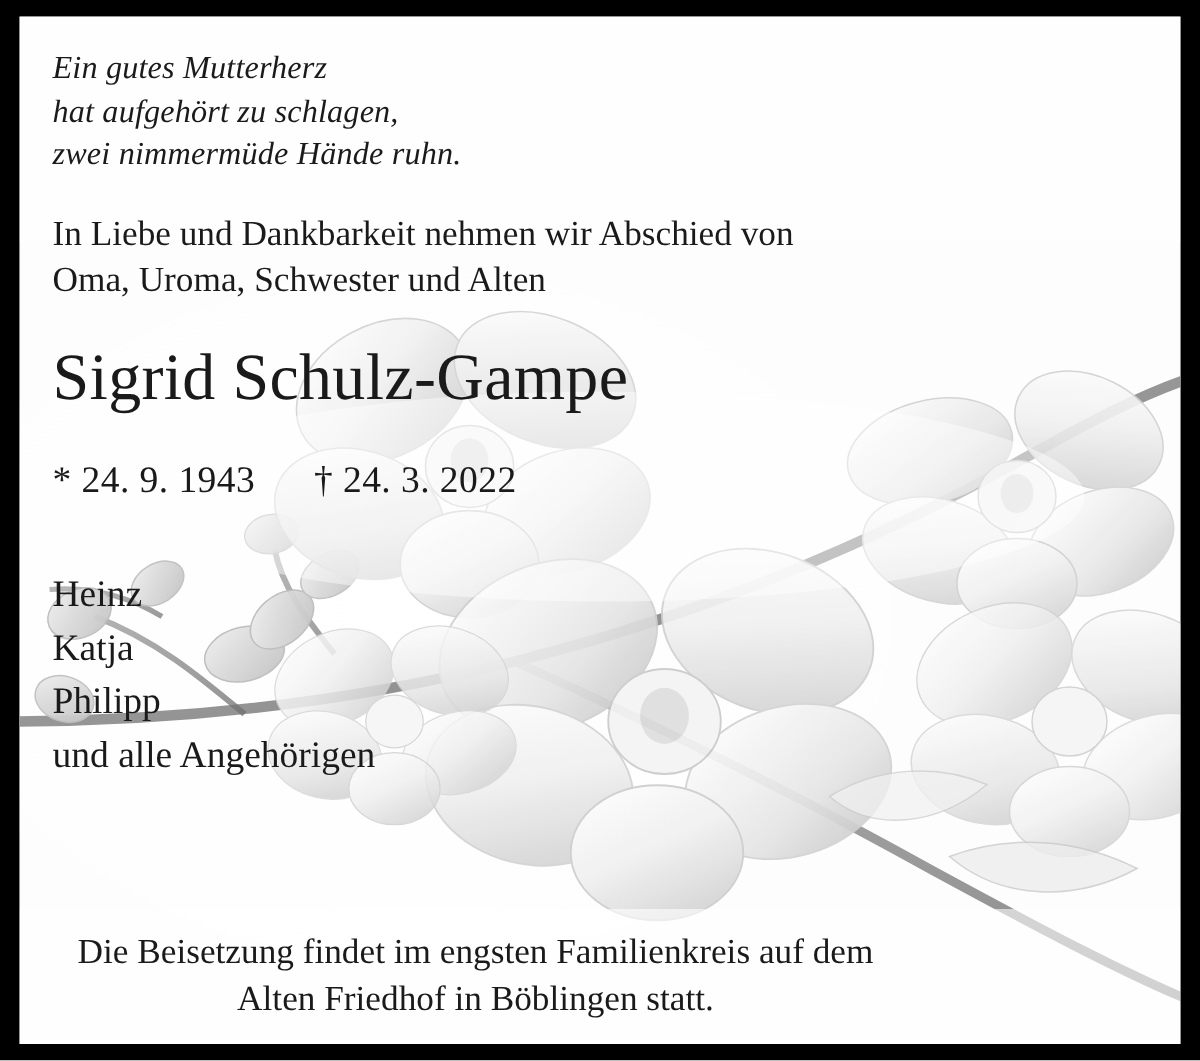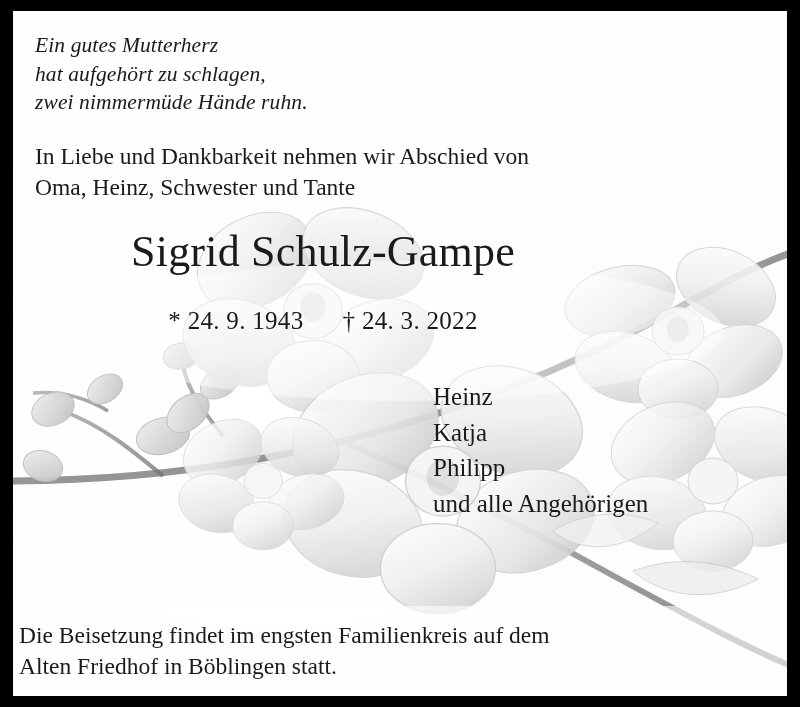--- a/index.html
+++ b/index.html
@@ -57,21 +57,21 @@
   .verse div { white-space: nowrap; }
 
   .intro {
     margin-top: 24px;
     font-size: 23.5px;
     line-height: 1.33;
   }
   .intro div { white-space: nowrap; }
 
   .name-block {
-    text-align: center;
+    text-align: left;
     margin-top: 26px;
   }
   .deceased-name {
     font-size: 44px;
     line-height: 1.05;
     letter-spacing: 0.2px;
     font-weight: normal;
     margin: 0;
   }
   .maiden-name {
@@ -82,33 +82,33 @@
   }
   .dates {
     margin-top: 32px;
     font-size: 25px;
     letter-spacing: 0.3px;
   }
   .dates .sep { display: inline-block; width: 26px; }
 
   .mourners {
     margin-top: 44px;
-    margin-left: 398px;
     font-size: 25px;
     line-height: 1.42;
   }
   .mourners div { white-space: nowrap; }
 
   .funeral {
     position: absolute;
     left: 6px;
     right: 18px;
     bottom: 14px;
     font-size: 23.5px;
     line-height: 1.32;
+    text-align: center;
   }
   .funeral div { white-space: nowrap; }
 </style>
 </head>
 <body>
 
 <div class="notice">
 
   <svg class="orchid-bg" viewBox="0 0 774 685" preserveAspectRatio="none" aria-hidden="true">
     <defs>
@@ -215,21 +215,21 @@
   <div class="content">
 
     <div class="verse">
       <div>Ein gutes Mutterherz</div>
       <div>hat aufgehört zu schlagen,</div>
       <div>zwei nimmermüde Hände ruhn.</div>
     </div>
 
     <div class="intro">
       <div>In Liebe und Dankbarkeit nehmen wir Abschied von</div>
-      <div>Oma, Heinz, Schwester und Tante</div>
+      <div>Oma, Uroma, Schwester und Alten</div>
     </div>
 
     <div class="name-block">
       <h1 class="deceased-name">Sigrid Schulz-Gampe</h1>
       <div class="dates">
         <span>* 24. 9. 1943</span>
         <span class="sep"></span>
         <span>† 24. 3. 2022</span>
       </div>
     </div>

